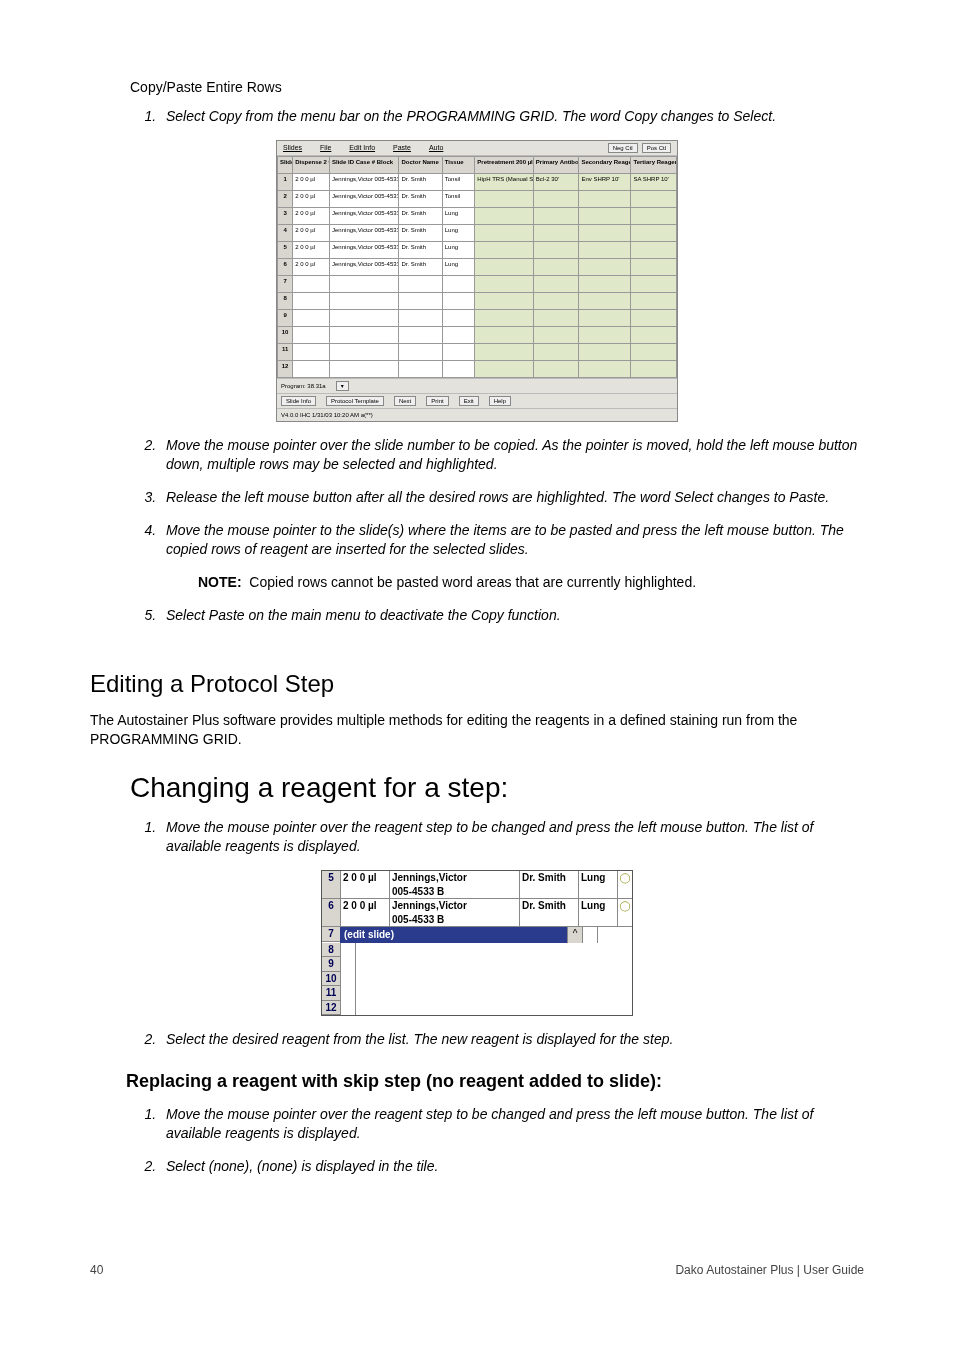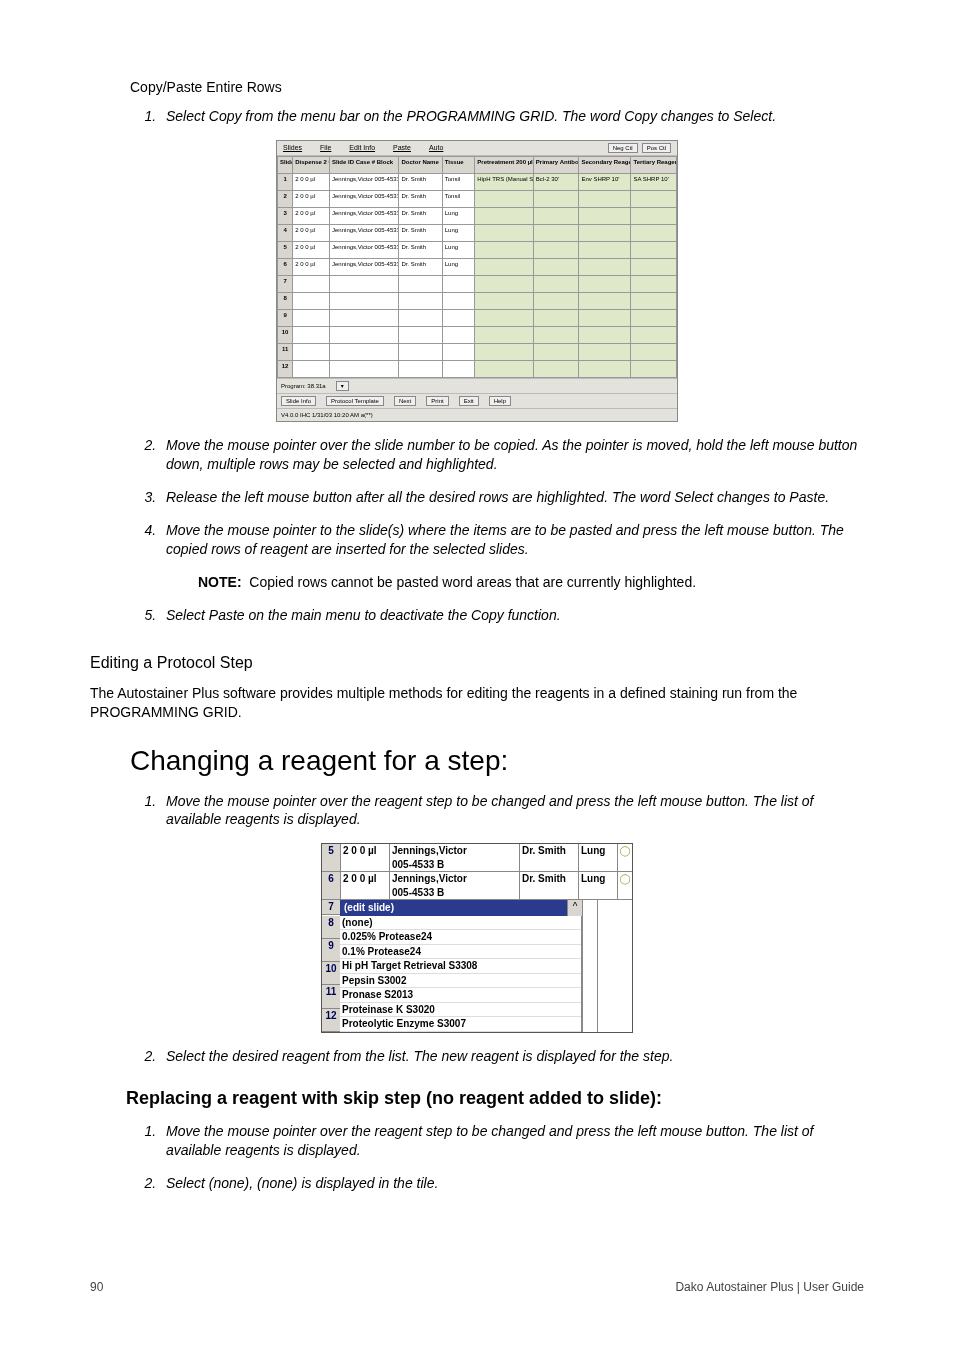--- a/index.html
+++ b/index.html
@@ -11,23 +11,23 @@
     width: 954px;
     box-sizing: border-box;
     line-height: 1.35;
   }
   h2.section {
     font-size: 14px;
     font-weight: normal;
     margin: 18px 0 10px 40px;
   }
   h2.toplevel {
-    font-size: 16px;
+    font-size: 24px;
     font-weight: normal;
-    margin: 28px 0 10px 0;
+    margin: 44px 0 10px 0;
   }
   h2.sub {
     font-size: 28px;
     font-weight: normal;
     margin: 20px 0 12px 40px;
   }
   h3.sub2 {
     font-size: 18px;
     font-weight: bold;
     margin: 20px 0 12px 36px;
@@ -433,41 +433,31 @@
     <div style="width:34px;border-left:1px solid #888;"></div>
   </div>
   <div style="display:flex;">
     <div style="width:18px;display:flex;flex-direction:column;" id="rgside">
         <div class="rgnum" style="border-bottom: 1px solid rgb(136, 136, 136); flex: 1 1 0%;">8</div>
         <div class="rgnum" style="border-bottom: 1px solid rgb(136, 136, 136); flex: 1 1 0%;">9</div>
         <div class="rgnum" style="border-bottom: 1px solid rgb(136, 136, 136); flex: 1 1 0%;">10</div>
         <div class="rgnum" style="border-bottom: 1px solid rgb(136, 136, 136); flex: 1 1 0%;">11</div>
         <div class="rgnum" style="border-bottom: 1px solid rgb(136, 136, 136); flex: 1 1 0%;">12</div>
       </div>
-    <div class="rglist" id="rglist">
-        <div>(none)</div>
-        <div>0.025% Protease24</div>
-        <div>0.1% Protease24</div>
-        <div>Hi pH Target Retrieval S3308</div>
-        <div>Pepsin S3002</div>
-        <div>Pronase S2013</div>
-        <div>Proteinase K S3020</div>
-        <div>Proteolytic Enzyme S3007</div>
-      </div>
     <div style="width:14px;border-left:1px solid #888;"></div>
     <div style="width:34px;border-left:1px solid #888;"></div>
   </div>
 </div>
 
 <ol start="2">
   <li>Select the desired reagent from the list. The new reagent is displayed for the step.</li>
 </ol>
 
 <h3 class="sub2">Replacing a reagent with skip step (no reagent added to slide):</h3>
 <ol>
   <li>Move the mouse pointer over the reagent step to be changed and press the left mouse button. The list of available reagents is displayed.</li>
   <li>Select (none), (none) is displayed in the tile.</li>
 </ol>
 
 <div class="footer">
-  <span>90</span>
+  <span>40</span>
   <span>Dako Autostainer Plus | User Guide</span>
 </div>
 
 </body></html>

